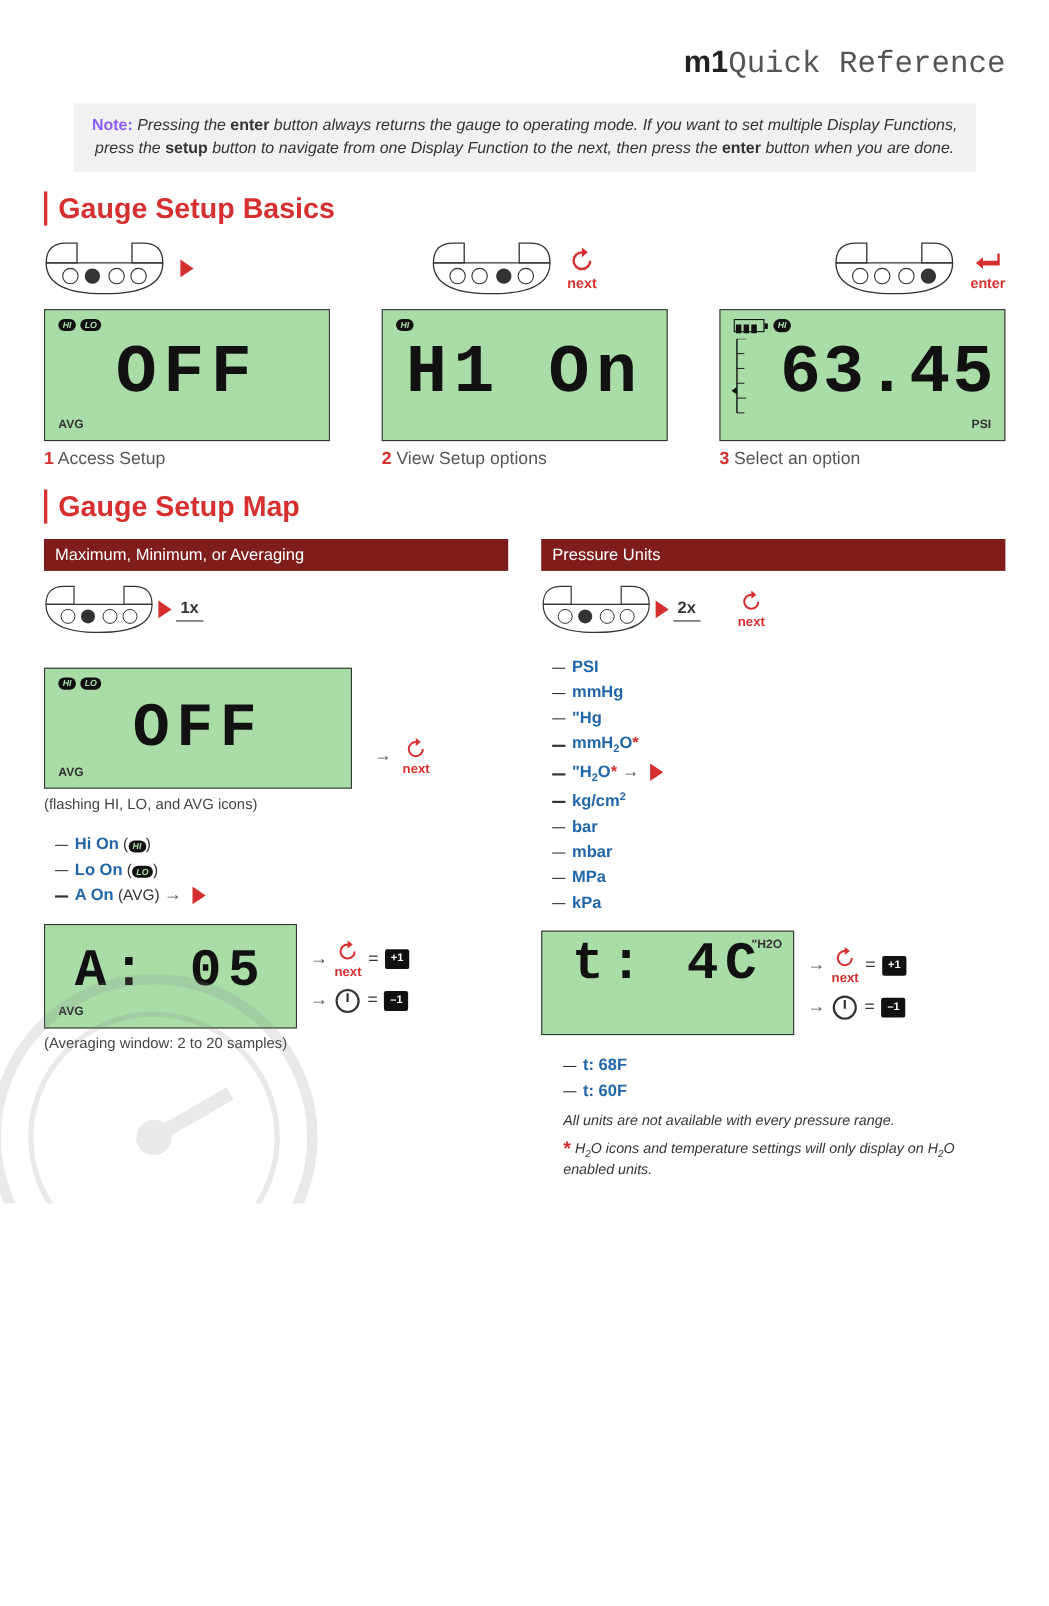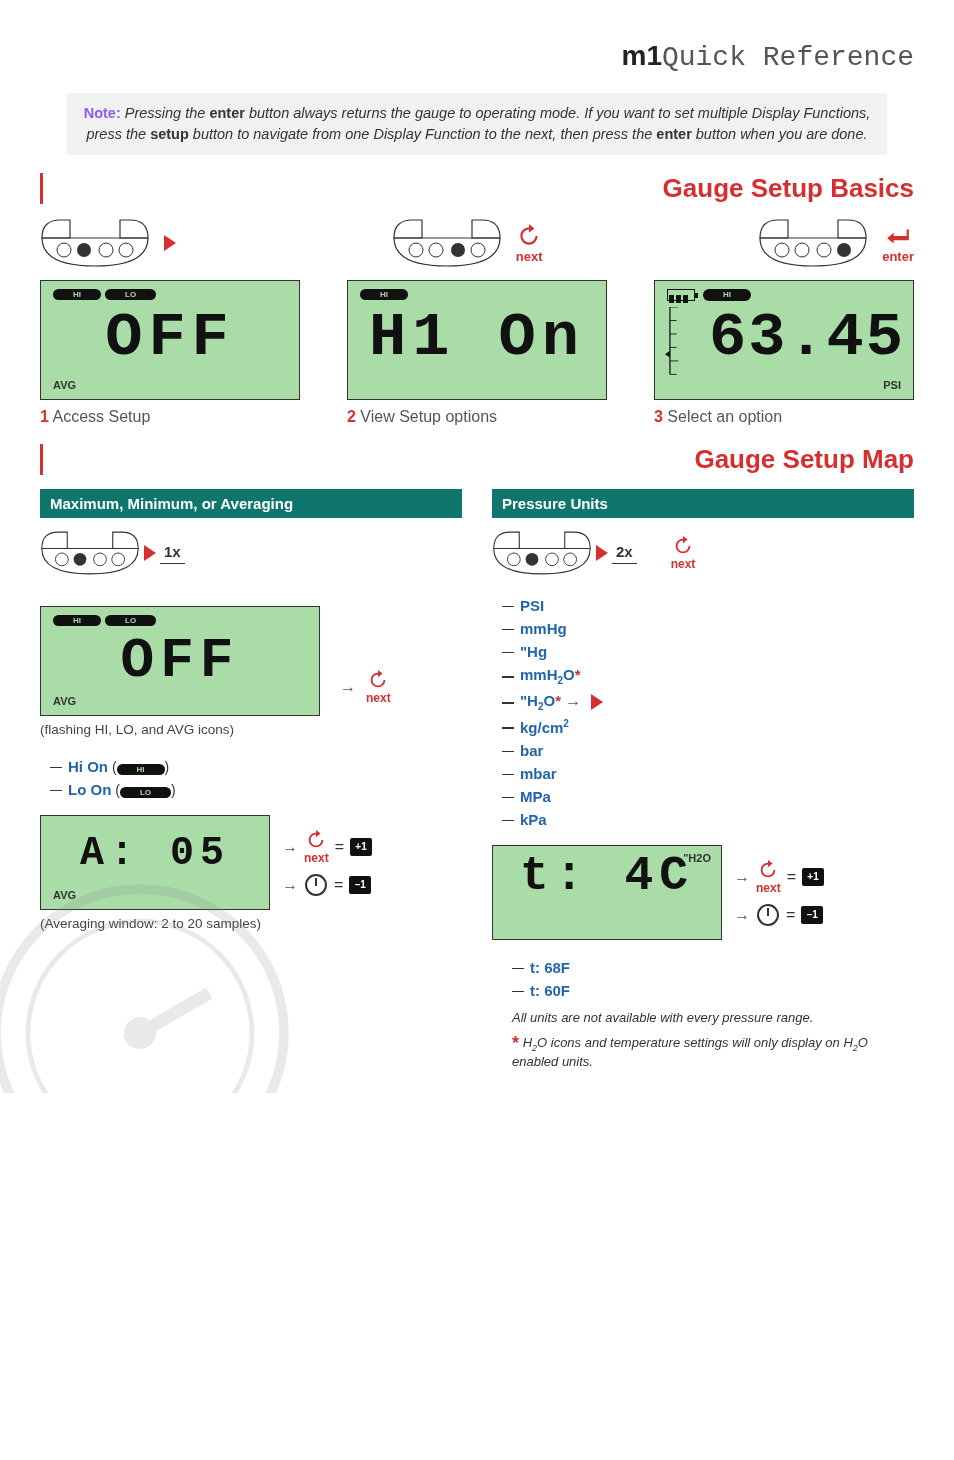--- a/index.html
+++ b/index.html
@@ -4,45 +4,45 @@
 <style>
   * { box-sizing: border-box; margin: 0; padding: 0; }
   body { font-family: "Myriad Pro", "Segoe UI", Arial, sans-serif; background: #fff; width: 954px; margin: 0 auto; color: #333; }
   .page { padding: 40px 40px 20px 40px; }
   .header { text-align: right; font-size: 28px; margin-bottom: 20px; }
   .header .bold { font-weight: 700; color: #222; }
   .header .light { font-weight: 300; color: #555; font-family: Liberation Mono, monospace; }
   .note-box { background: #f1f1f2; padding: 10px 16px; font-size: 14.5px; line-height: 1.45; text-align: center; margin: 0 auto 10px auto; max-width: 820px; font-style: italic; }
   .note-box .note-label { color: #8b5cf6; font-weight: 700; font-style: normal; }
   .note-box .kw { font-weight: 700; font-style: normal; }
-  .section-title { color: #d62f2f; font-size: 26px; font-weight: 600; border-left: 3px solid #d62f2f; padding-left: 10px; margin: 18px 0 14px 0; text-align: right; }
+  .section-title { color: #d62f2f; font-size: 26px; font-weight: 600; border-left: 3px solid #d62f2f; padding-left: 10px; margin: 18px 0 14px 0; }
   .row { display: flex; align-items: center; }
   .row-basics-top { justify-content: space-between; margin-bottom: 12px; }
   .btn-panel { display: flex; align-items: center; gap: 14px; }
   .fourbtn { width: 110px; height: 50px; }
   .btn-label { display: flex; flex-direction: column; align-items: center; font-size: 13px; font-weight: 700; }
   .btn-label.red { color: #d62f2f; }
   .btn-label svg { width: 26px; height: 26px; }
   .lcd { background: #a9dca7; border: 1px solid #333; width: 260px; height: 120px; position: relative; padding: 8px 10px; }
   .lcd .tl { position: absolute; top: 8px; left: 12px; display: flex; gap: 4px; }
-  .pill { background: #111; color: #a9dca7; font-size: 8px; font-weight: 700; padding: 1px 20px; border-radius: 6px; }
+  .pill { background: #111; color: #a9dca7; font-size: 8px; font-weight: 700; padding: 1px 4px; border-radius: 6px; font-style: italic; }
   .lcd .big { font-family: "DSEG7 Classic", "Courier New", monospace; font-size: 62px; font-weight: 700; letter-spacing: 6px; color: #111; text-align: center; line-height: 1; position: absolute; top: 26px; left: 0; right: 0; font-stretch: condensed; }
   .seg { font-family: "Courier New", monospace; font-weight: 700; letter-spacing: 4px; }
   .lcd .bl { position: absolute; bottom: 8px; left: 12px; font-size: 11px; font-weight: 700; }
   .lcd .br { position: absolute; bottom: 8px; right: 12px; font-size: 11px; font-weight: 700; }
   .battery { display: inline-block; width: 28px; height: 12px; border: 1.5px solid #111; position: relative; vertical-align: middle; }
   .battery::after { content: ""; position: absolute; right: -4px; top: 3px; width: 3px; height: 5px; background: #111; }
   .battery .cell { display: inline-block; width: 5px; height: 8px; background: #111; margin: 1px; }
   .scale-icon { position: absolute; top: 10px; left: 12px; width: 24px; height: 95px; }
   .lcd-row { display: flex; justify-content: space-between; margin-bottom: 6px; }
   .caption { font-size: 16px; color: #555; margin-top: 8px; }
   .caption .num { color: #d62f2f; font-weight: 700; }
   .map-wrap { display: flex; gap: 30px; margin-top: 10px; }
   .map-col { flex: 1; position: relative; }
-  .map-header { background: #0f766e; color: #fff; font-size: 15px; font-weight: 700; padding: 6px 10px; margin-bottom: 12px; }
+  .map-header { background: #7f1d1d; color: #fff; font-size: 15px; font-weight: 400; padding: 6px 10px; margin-bottom: 12px; }
   .inline-btn-row { display: flex; align-items: center; gap: 4px; margin-bottom: 10px; }
   .times { font-weight: 700; font-size: 15px; }
   .next-mini { display: flex; flex-direction: column; align-items: center; color: #d62f2f; font-size: 12px; font-weight: 700; }
   .next-mini svg { width: 22px; height: 22px; }
   .lcd-sm { width: 280px; height: 110px; }
   .sub-caption { font-size: 13.5px; color: #444; margin-top: 6px; text-align: left; }
   .opt-list { margin: 18px 0 14px 10px; }
   .opt-list .opt { font-size: 15px; font-weight: 700; color: #2266aa; padding: 3px 0 3px 18px; position: relative; }
   .opt-list .opt .after { font-weight: 400; color: #333; font-size: 14px; }
   .opt-list .opt::before { content: ""; position: absolute; left: 0; top: 50%; width: 12px; height: 1.5px; background: #333; }
@@ -213,25 +213,26 @@
               </svg>
               <span>next</span>
             </div>
         </div>
         <div class="sub-caption">(flashing HI, LO, and AVG icons)</div>
       </div>
 
       <div class="opt-list">
         <div class="opt"><span>Hi On</span><span class="after"> (</span><span class="pill" style="background:#111;color:#a9dca7">HI</span><span class="after">)</span></div>
         <div class="opt"><span>Lo On</span><span class="after"> (</span><span class="pill" style="background:#111;color:#a9dca7">LO</span><span class="after">)</span></div>
+        <div class="opt"><span>A  On</span><span class="after"> (AVG)</span> <span class="arrow-sm">→</span> <span class="tri-right mini-play"></span></div>
       </div>
 
       <div class="adjust-row">
         <div class="lcd" style="width:230px;height:95px">
-          <div class="big seg" style="font-size:40px;top:18px">A: 05</div>
+          <div class="big seg" style="font-size:48px;top:18px">A: 05</div>
           <div class="bl">AVG</div>
         </div>
         <div class="stack">
           <div style="display:flex;align-items:center;gap:6px">
               <span class="arrow-sm">→</span>
               <div class="next-mini">
                 <svg viewBox="0 0 24 24">
                   <path d="M12 4a8 8 0 1 0 8 8h-2a6 6 0 1 1-6-6v3l5-4-5-4v3z" fill="#d62f2f"></path>
                 </svg>
                 <span>next</span>

